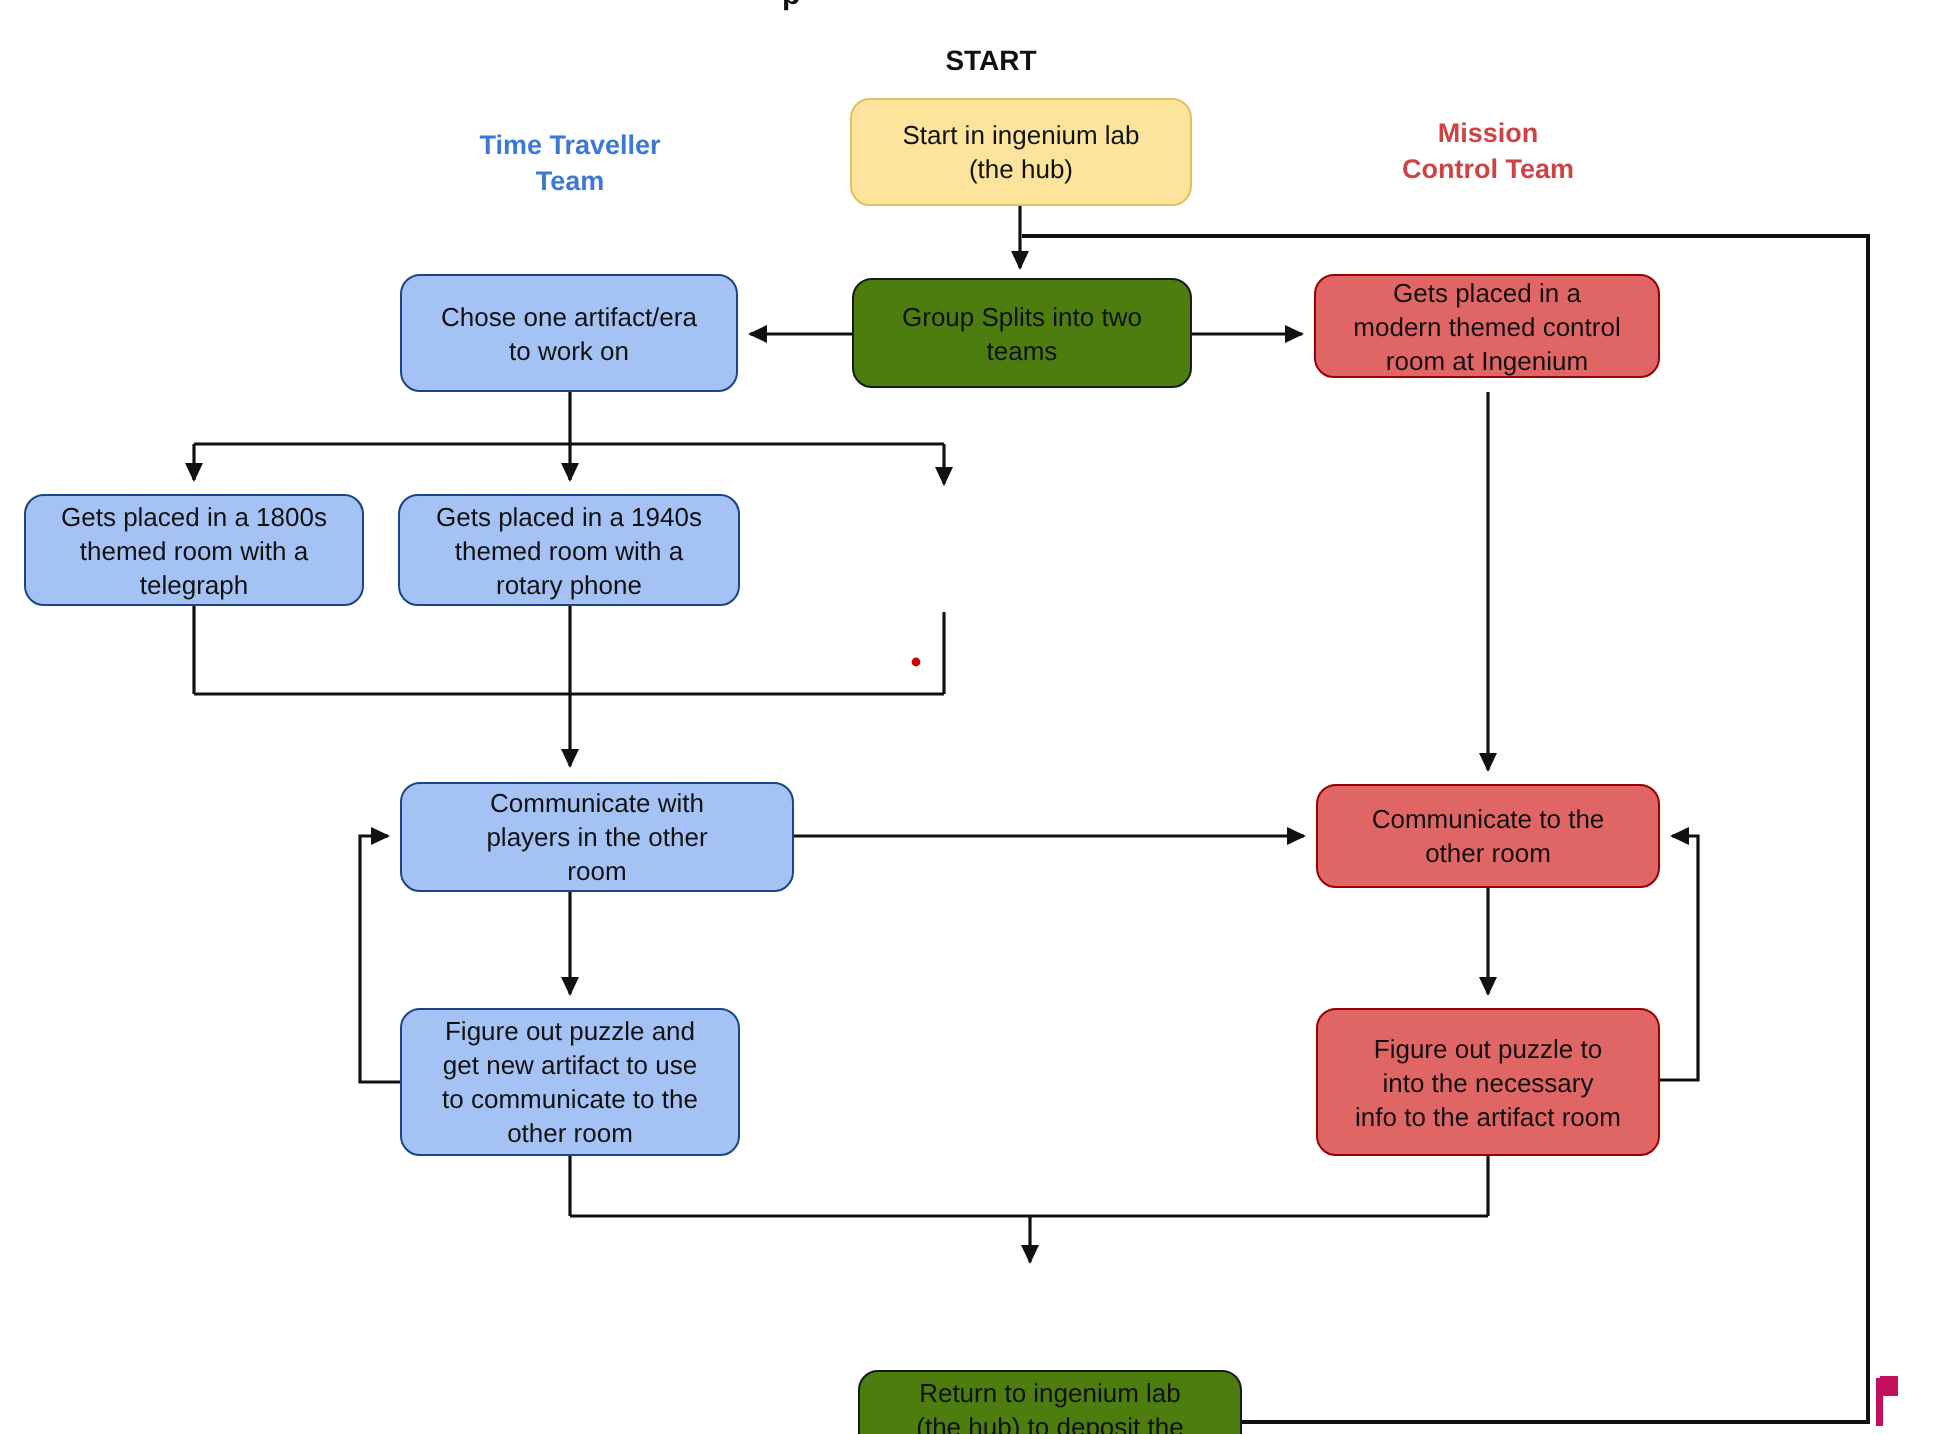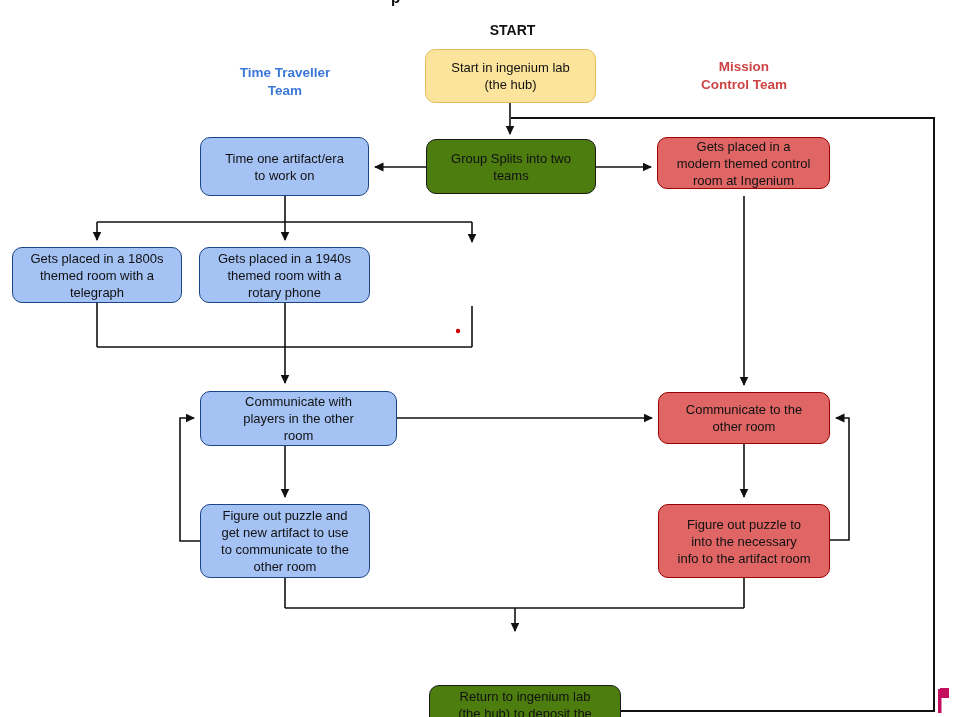--- a/index.html
+++ b/index.html
@@ -60,33 +60,33 @@
     </g>
     <circle cx="458" cy="331" r="2.2" fill="#CC0000"></circle>
     <g fill="#C2105F">
       <rect x="938" y="689" width="3.5" height="24"></rect>
       <rect x="940" y="688" width="9" height="10"></rect>
     </g>
   </svg>
 
   <span id="partial-top-glyph">p</span>
 
-  <div class="caption" style="left:427px;top:22px;width:171px;">START</div>
+  <div class="caption" style="left:410px;top:22px;width:171px;">START</div>
   <div class="caption team left" style="left:200px;top:64px;width:170px;">Time Traveller
 Team</div>
   <div class="caption team right" style="left:658px;top:58px;width:172px;">Mission
 Control Team</div>
 
   <div class="node start" style="left:425px;top:49px;width:171px;height:54px;">Start in ingenium lab
 (the hub)</div>
 
   <div class="node white" style="left:426px;top:139px;width:170px;height:55px;">Group Splits into two
 teams</div>
 
-  <div class="node blue" style="left:200px;top:137px;width:169px;height:59px;">Time one artifact/era
+  <div class="node blue" style="left:200px;top:137px;width:169px;height:59px;">Chose one artifact/era
 to work on</div>
 
   <div class="node red" style="left:657px;top:137px;width:173px;height:52px;">Gets placed in a
 modern themed control
 room at Ingenium</div>
 
   <div class="node blue" style="left:12px;top:247px;width:170px;height:56px;">Gets placed in a 1800s
 themed room with a
 telegraph</div>
 

